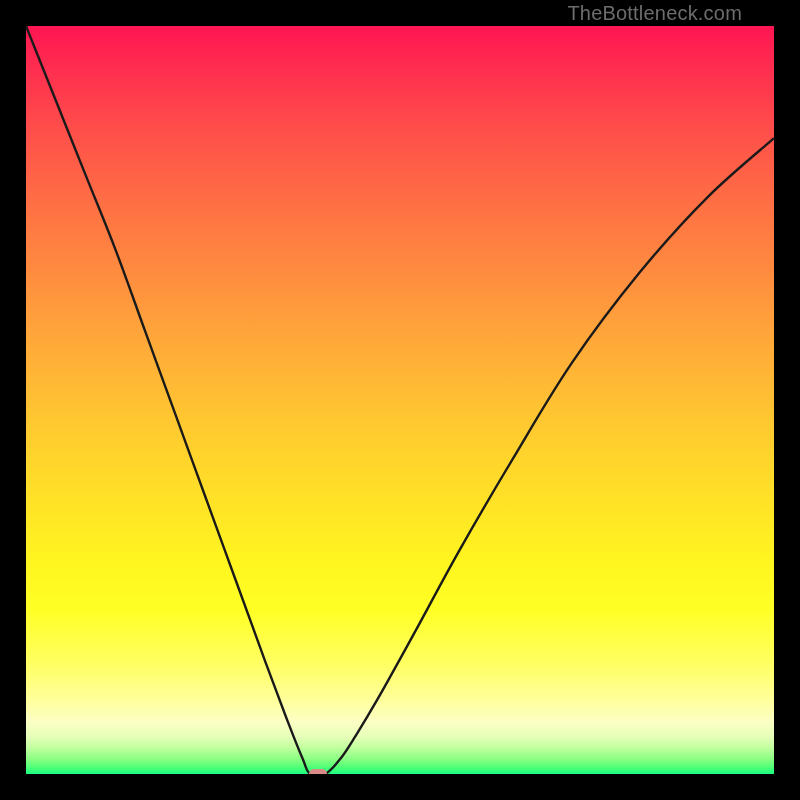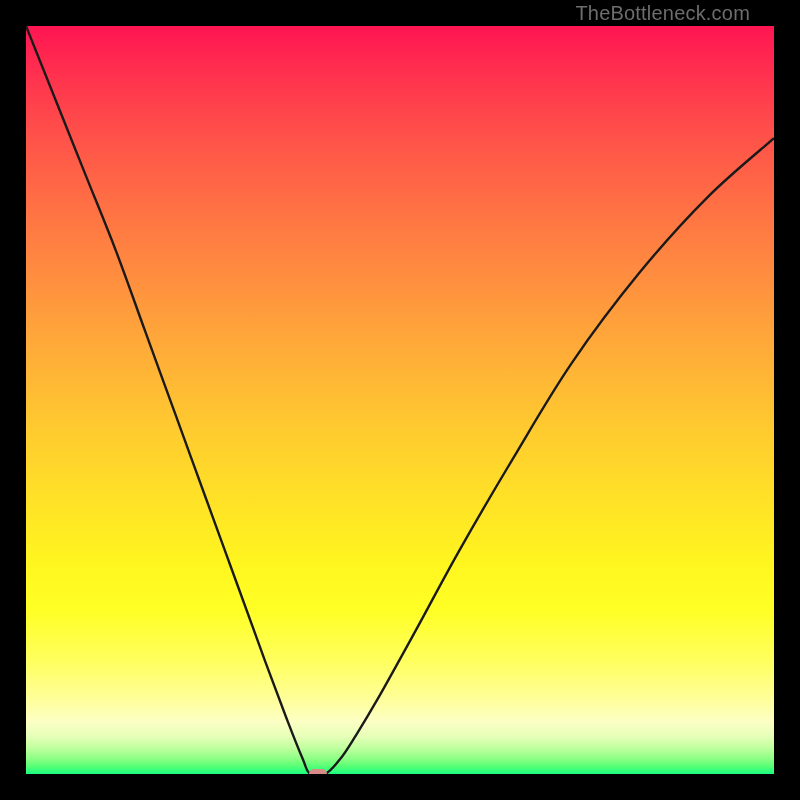--- a/index.html
+++ b/index.html
@@ -11,21 +11,20 @@
     position: relative;
     font-family: Arial, Helvetica, sans-serif;
   }
   .outer {
     position: absolute;
     top: 0;
     left: 0;
     width: 768px;
     height: 800px;
     background: #000;
-    padding-left: 8px;
   }
   .plot-area {
     position: absolute;
     top: 26px;
     left: 26px;
     width: 748px;
     height: 748px;
     overflow: hidden;
   }
   .gradient {

